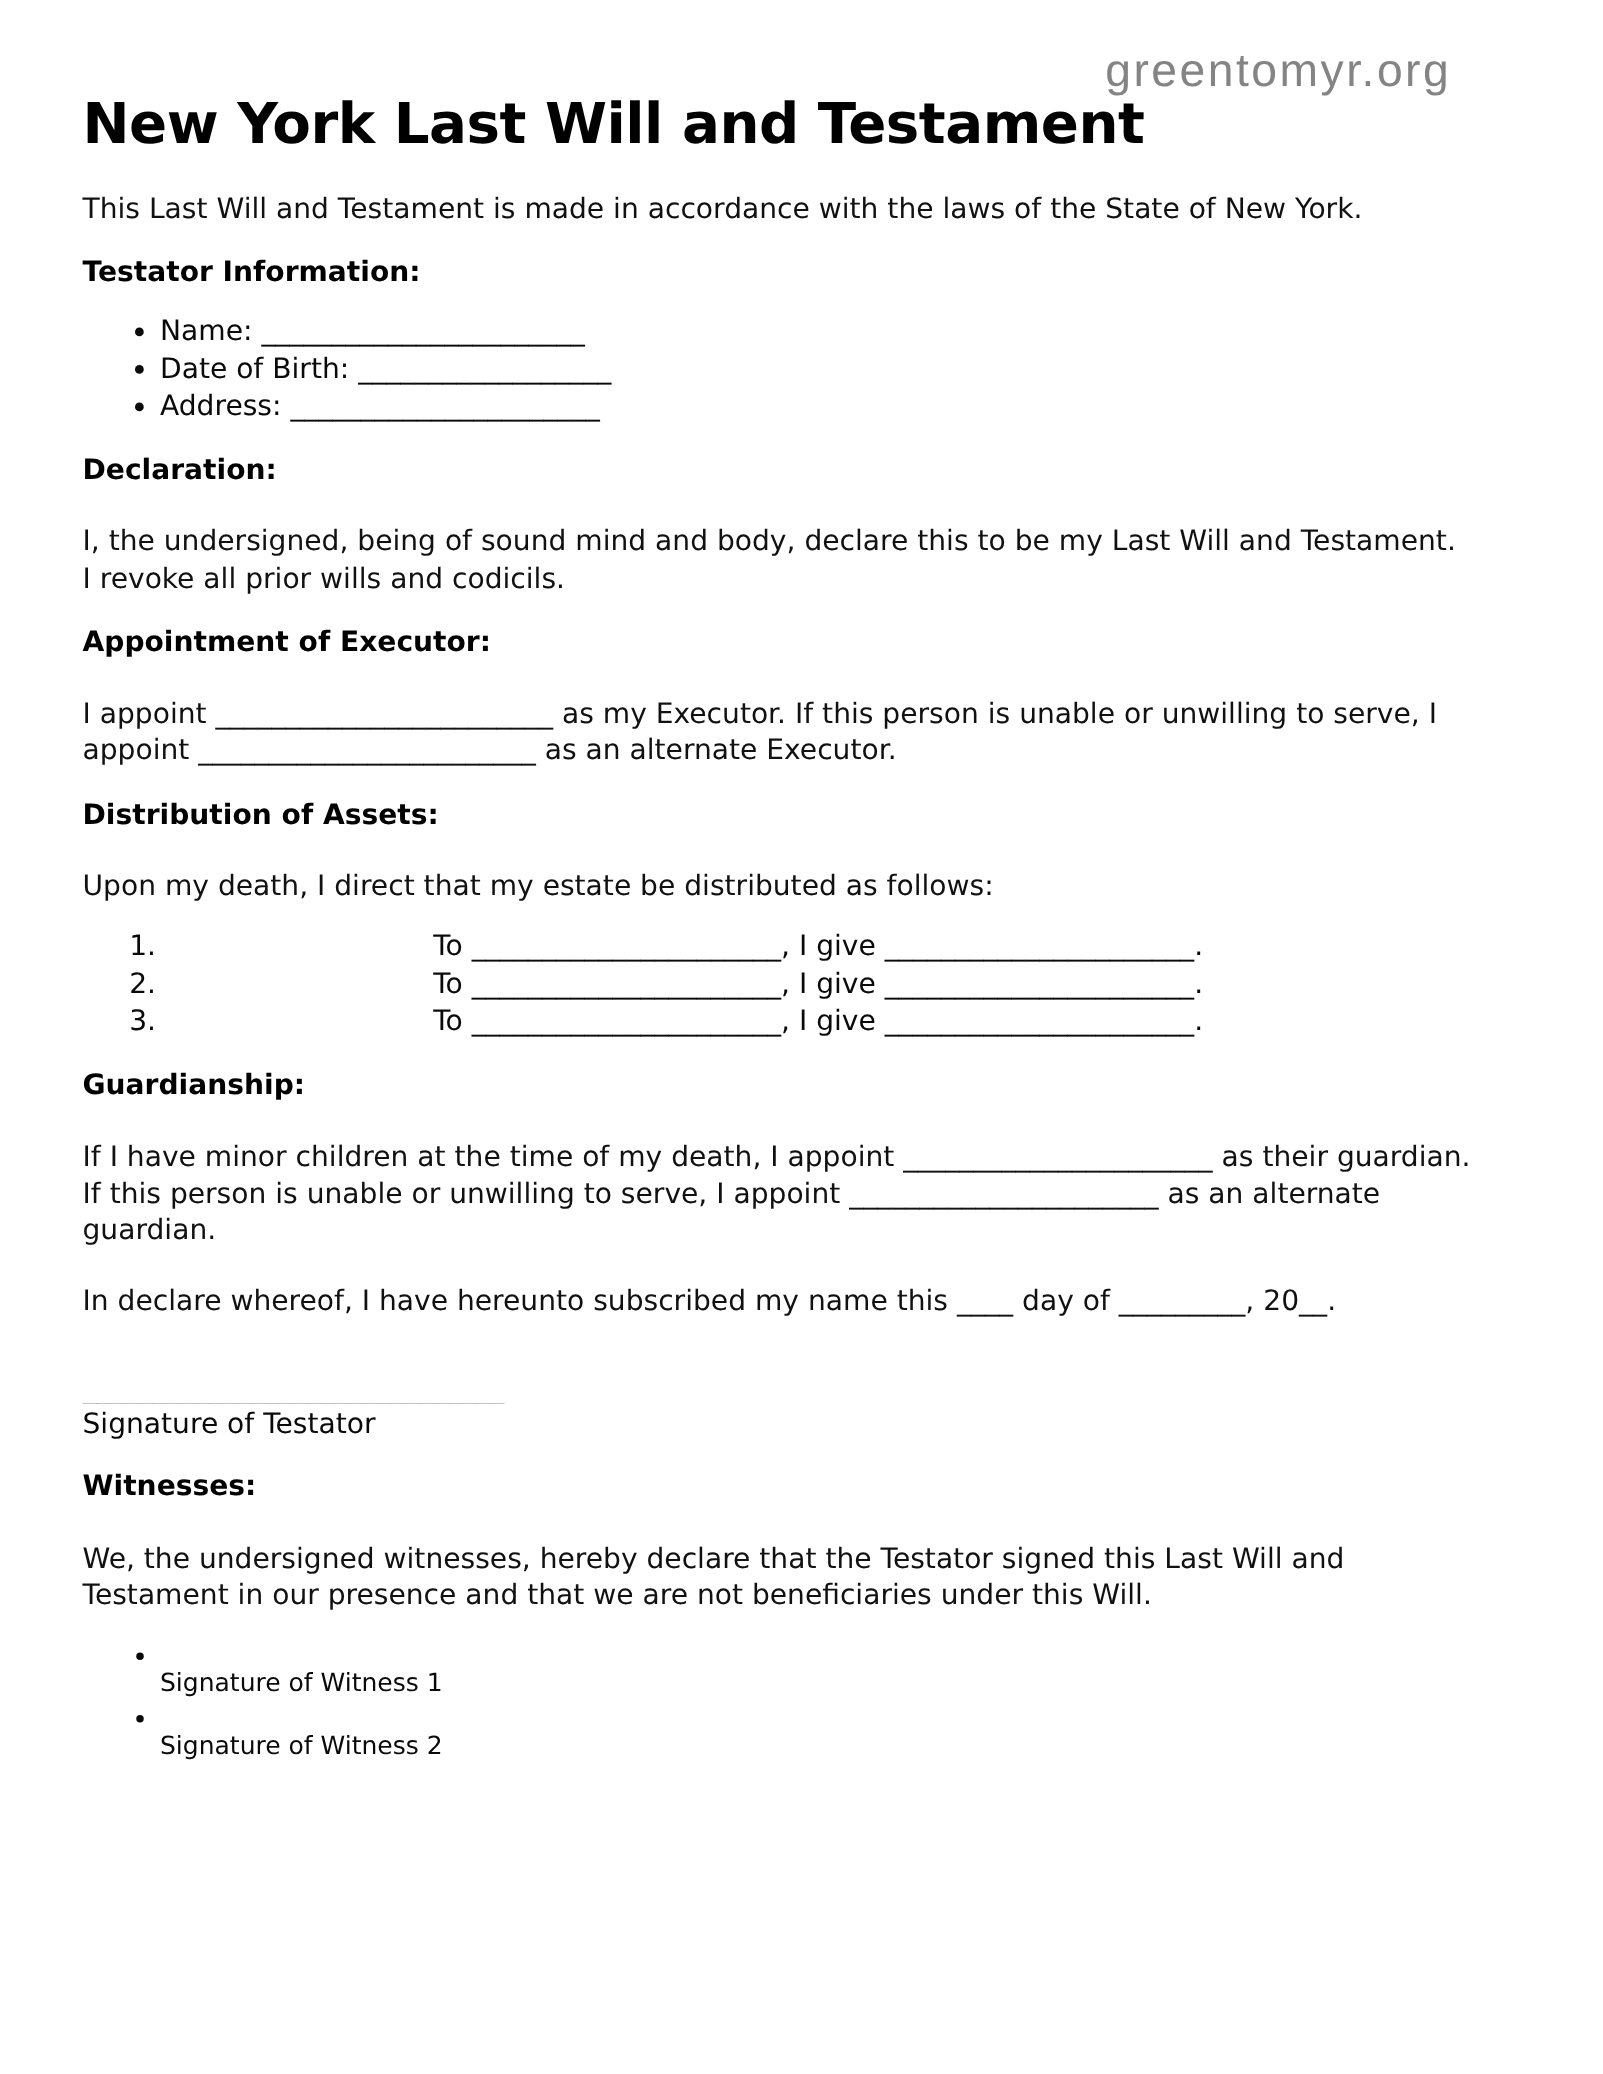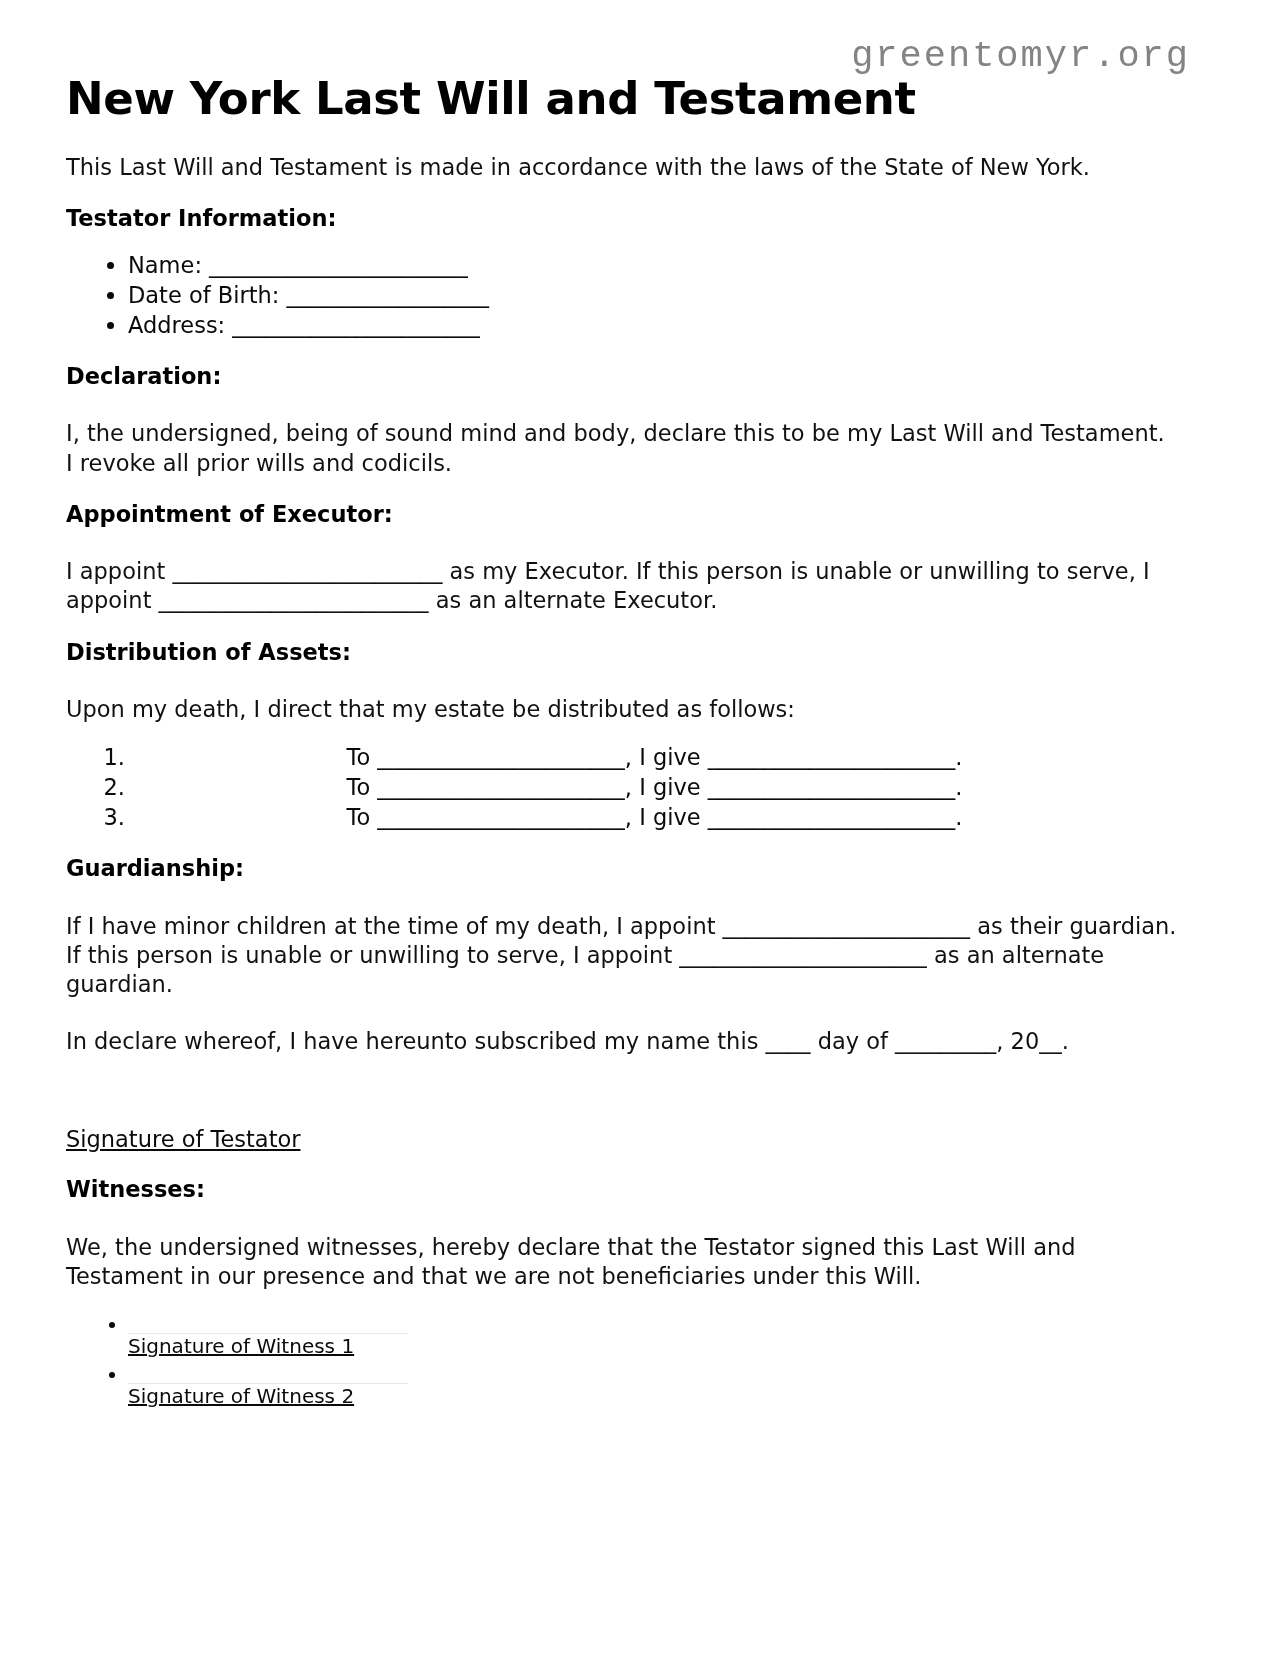--- a/index.html
+++ b/index.html
@@ -18,22 +18,22 @@
   .page {
     position: relative;
     width: 1282px;
     min-height: 1659px;
     padding: 0;
     box-sizing: border-box;
   }
   .watermark {
     position: absolute;
     top: 38px;
-    right: 92px;
-    font-family: Liberation Mono, monospace;
+    right: 121px;
+    font-family: Liberation Sans, sans-serif;
     font-size: 37px;
     letter-spacing: 2.0px;
     color: #848484;
     white-space: nowrap;
     line-height: 1;
   }
   .content {
     padding: 0 105px 0 66px;
   }
   h1.doc-title {
@@ -99,21 +99,20 @@
   .sig-rule {
     display: block;
     letter-spacing: 0px;
     line-height: 1.0;
     white-space: nowrap;
     overflow: hidden;
   }
   .sig-caption {
     display: block;
     line-height: 1.25;
-    text-decoration: underline;
   }
   .testator-sig {
     margin-top: 44px;
   }
   .testator-sig .sig-rule {
     font-size: 22.5px;
   }
   .testator-sig .sig-caption {
     font-size: 22.5px;
     margin-top: 2px;

